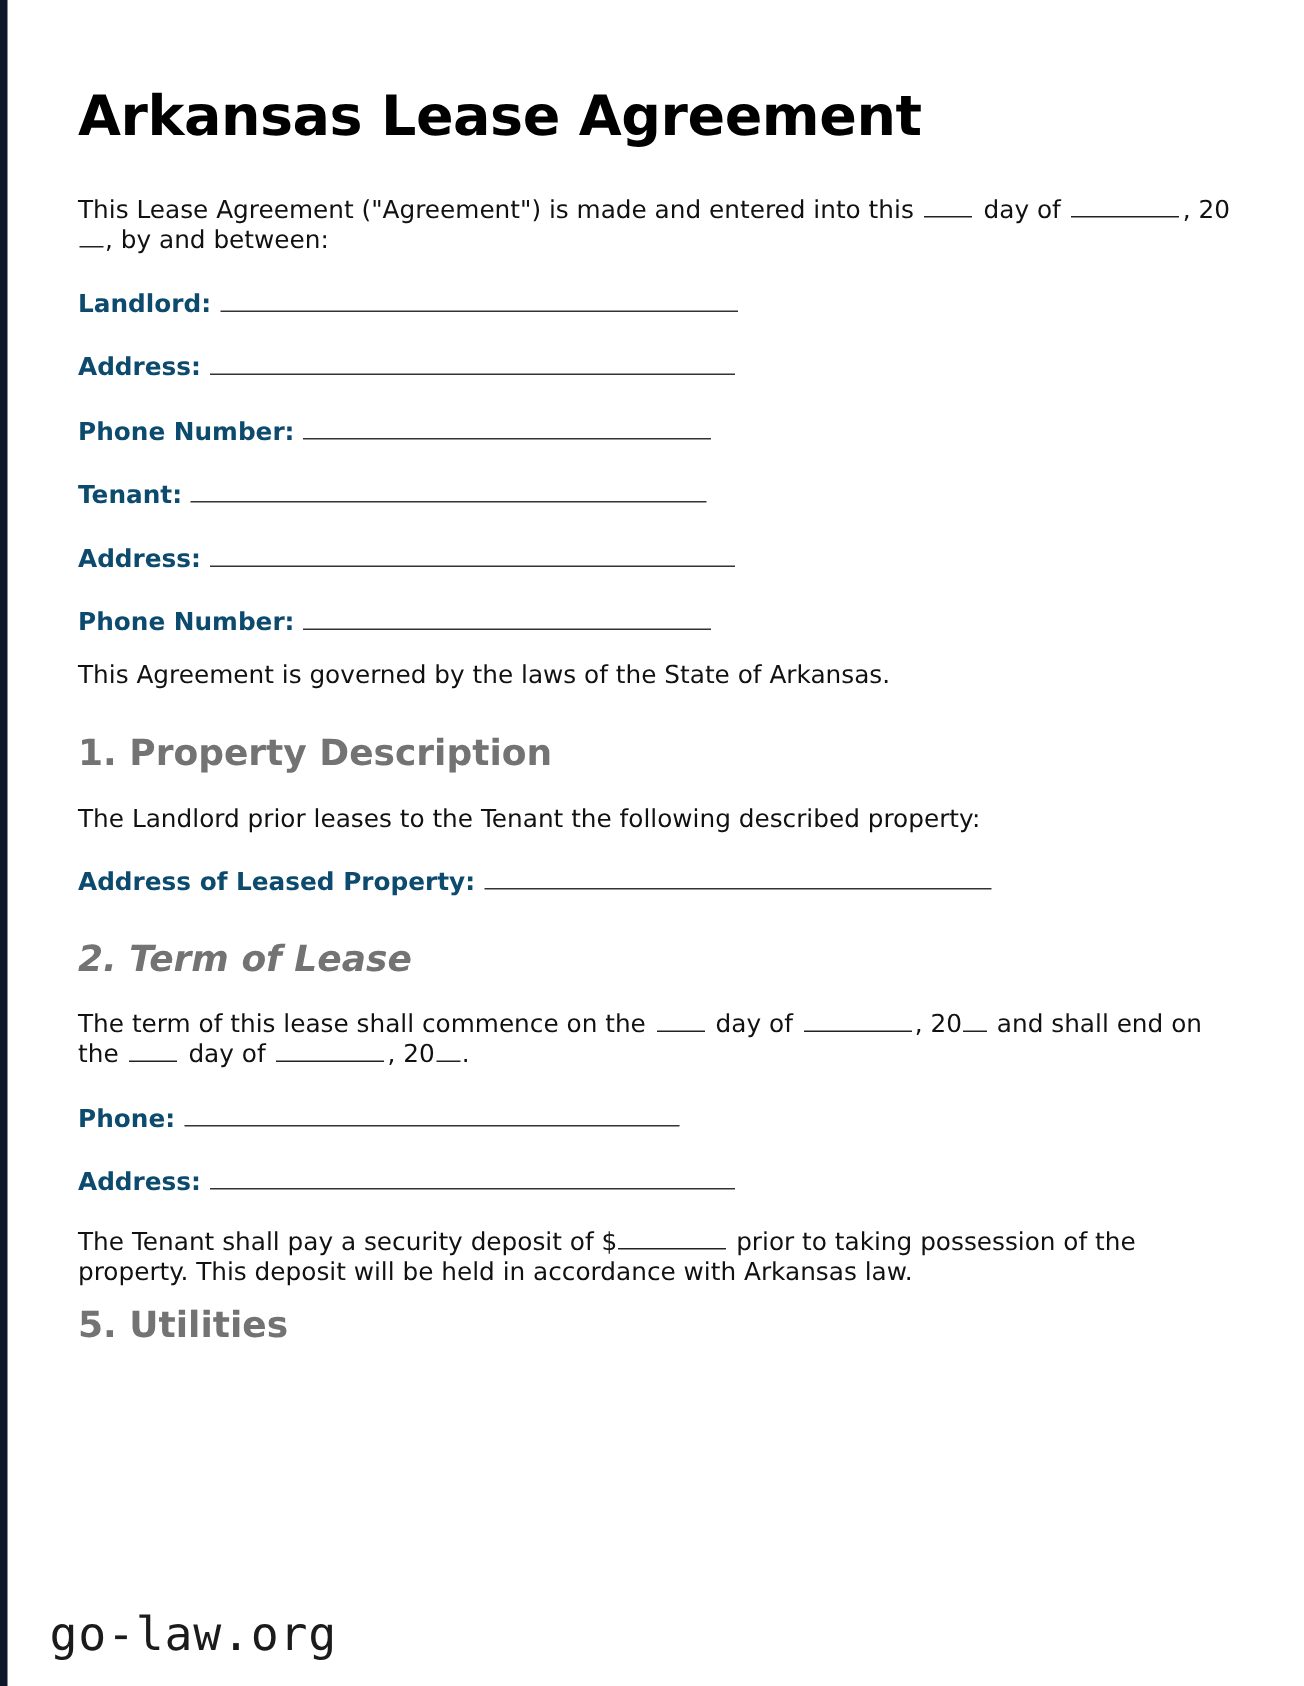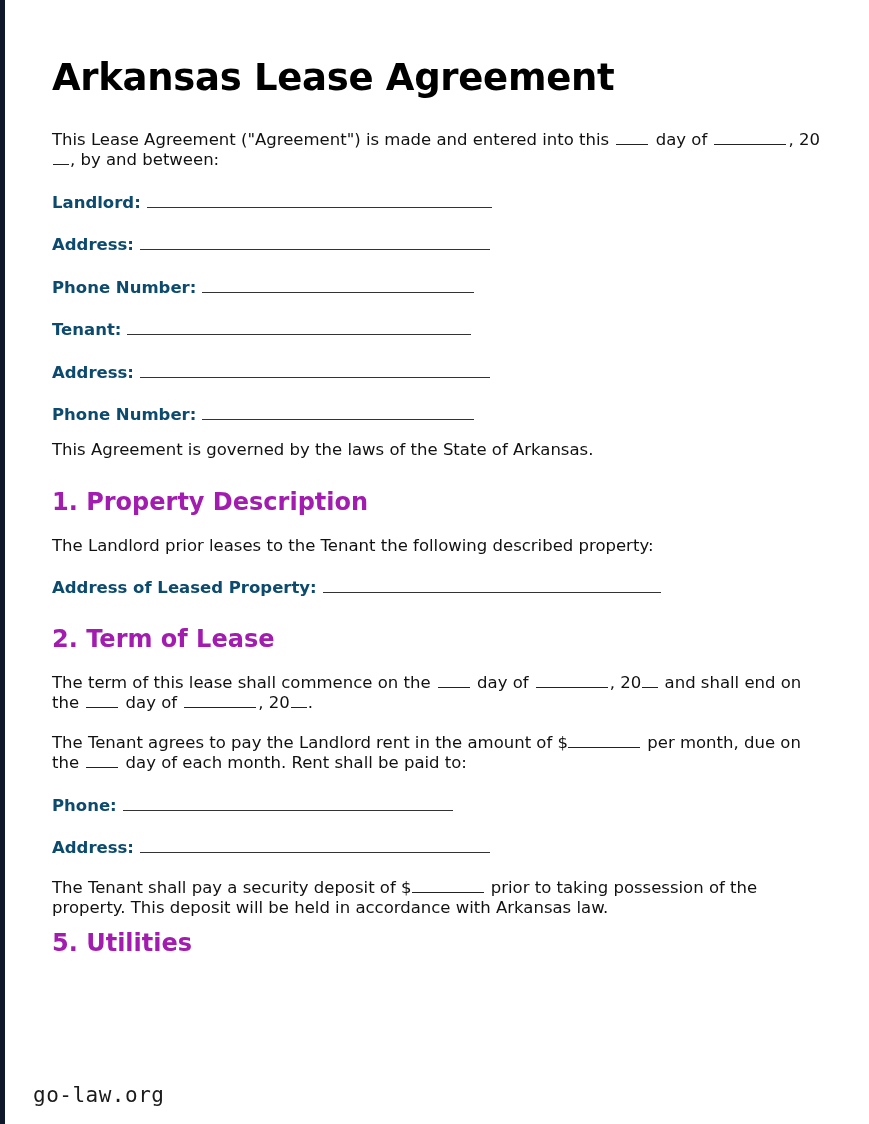--- a/index.html
+++ b/index.html
@@ -42,25 +42,25 @@
     line-height: 20.5px;
     margin: 0;
     color: #111111;
   }
   .para.intro { margin-top: 30px; }
   .para.plain { margin-top: 14px; }
   .section-h {
     font-size: 24px;
     font-weight: bold;
     margin: 0;
-    color: #a21caf;
+    color: #737373;
     line-height: 1.2;
   }
   .h-prop  { margin-top: 28px; }
-  .h-term  { margin-top: 26px; }
+  .h-term  { margin-top: 26px; font-style: italic; }
   .h-rent  { margin-top: 26px; }
   .h-sec   { margin-top: 26px; }
   .h-util  { margin-top: 10px; }
   .para.after-h { margin-top: 19px; }
   .field {
     font-size: 16.5px;
     line-height: 20.5px;
     font-weight: bold;
     margin-top: 22px;
     color: #0c4a6e;
@@ -95,21 +95,21 @@
     width: 16px;
     height: 13px;
     vertical-align: baseline;
     margin: 0 1px;
   }
   .watermark {
     position: absolute;
     left: 28px;
     bottom: 18px;
     font-family: "DejaVu Sans Mono", monospace;
-    font-size: 21px;
+    font-size: 31px;
     letter-spacing: 0.5px;
     color: #1b1b1b;
     line-height: 1;
   }
 </style>
 </head>
 <body>
 
 <div class="page">
   <div class="content">
@@ -133,21 +133,20 @@
 
     <p class="para plain">This Agreement is governed by the laws of the State of Arkansas.</p>
 
     <h2 class="section-h h-prop">1. Property Description</h2>
     <p class="para after-h">The Landlord prior leases to the Tenant the following described property:</p>
     <div class="field"><span>Address of Leased Property:</span><span class="rule" style="width:338px"></span></div>
 
     <h2 class="section-h h-term">2. Term of Lease</h2>
     <p class="para after-h"><span>The term of this lease shall commence on the</span> <span class="blank-sm"></span> <span>day of</span> <span class="blank-md"></span>, <span>20</span><span class="blank-xs"></span> <span>and shall end on the</span> <span class="blank-sm"></span> <span>day of</span> <span class="blank-md"></span>, <span>20</span><span class="blank-xs"></span><span>.</span></p>
 
-    <p class="para after-h"><span>The Tenant agrees to pay the Landlord rent in the amount of $</span><span class="blank-md" style="margin-left:0"></span> <span>per month, due on the</span> <span class="blank-sm"></span> <span>day of each month. Rent shall be paid to:</span></p>
     <div class="field"><span>Phone:</span><span class="rule" style="width:330px"></span></div>
     <div class="field"><span>Address:</span><span class="rule" style="width:350px"></span></div>
 
     <p class="para after-h"><span>The Tenant shall pay a security deposit of $</span><span class="blank-md" style="margin-left:0"></span> <span>prior to taking possession of the property. This deposit will be held in accordance with Arkansas law.</span></p>
 
     <h2 class="section-h h-util">5. Utilities</h2>
 
   </div>
 
   <div class="watermark">go-law.org</div>

